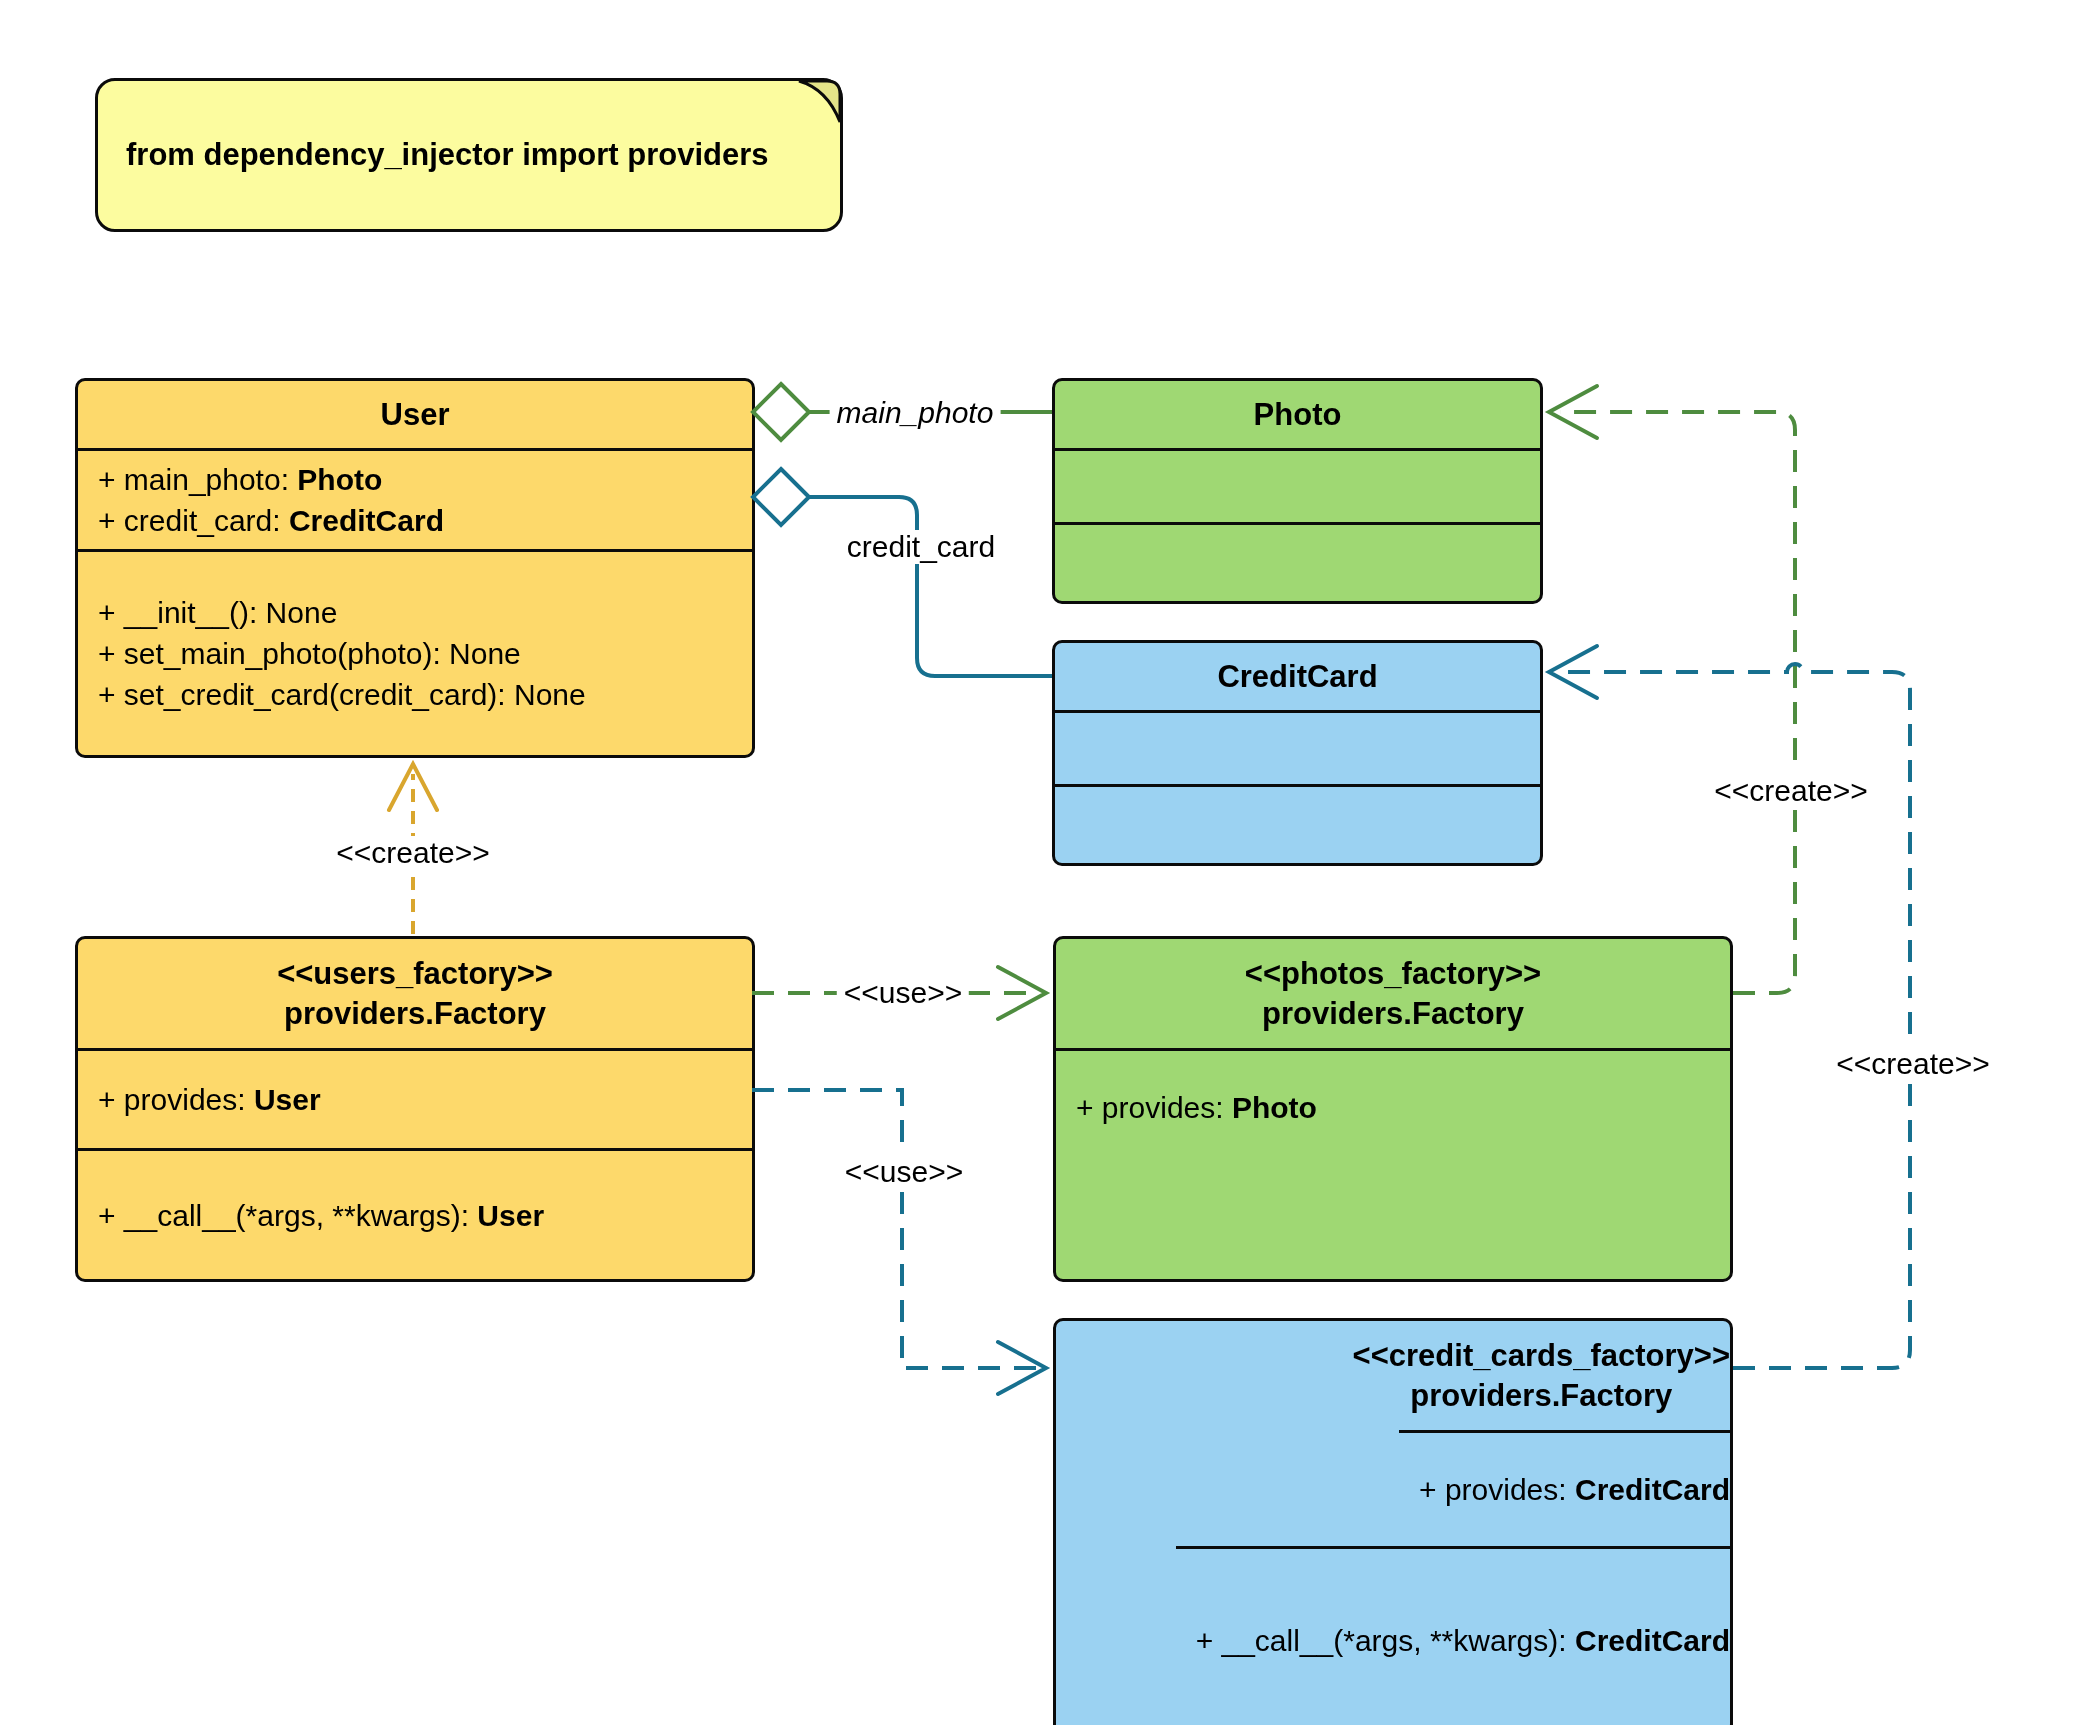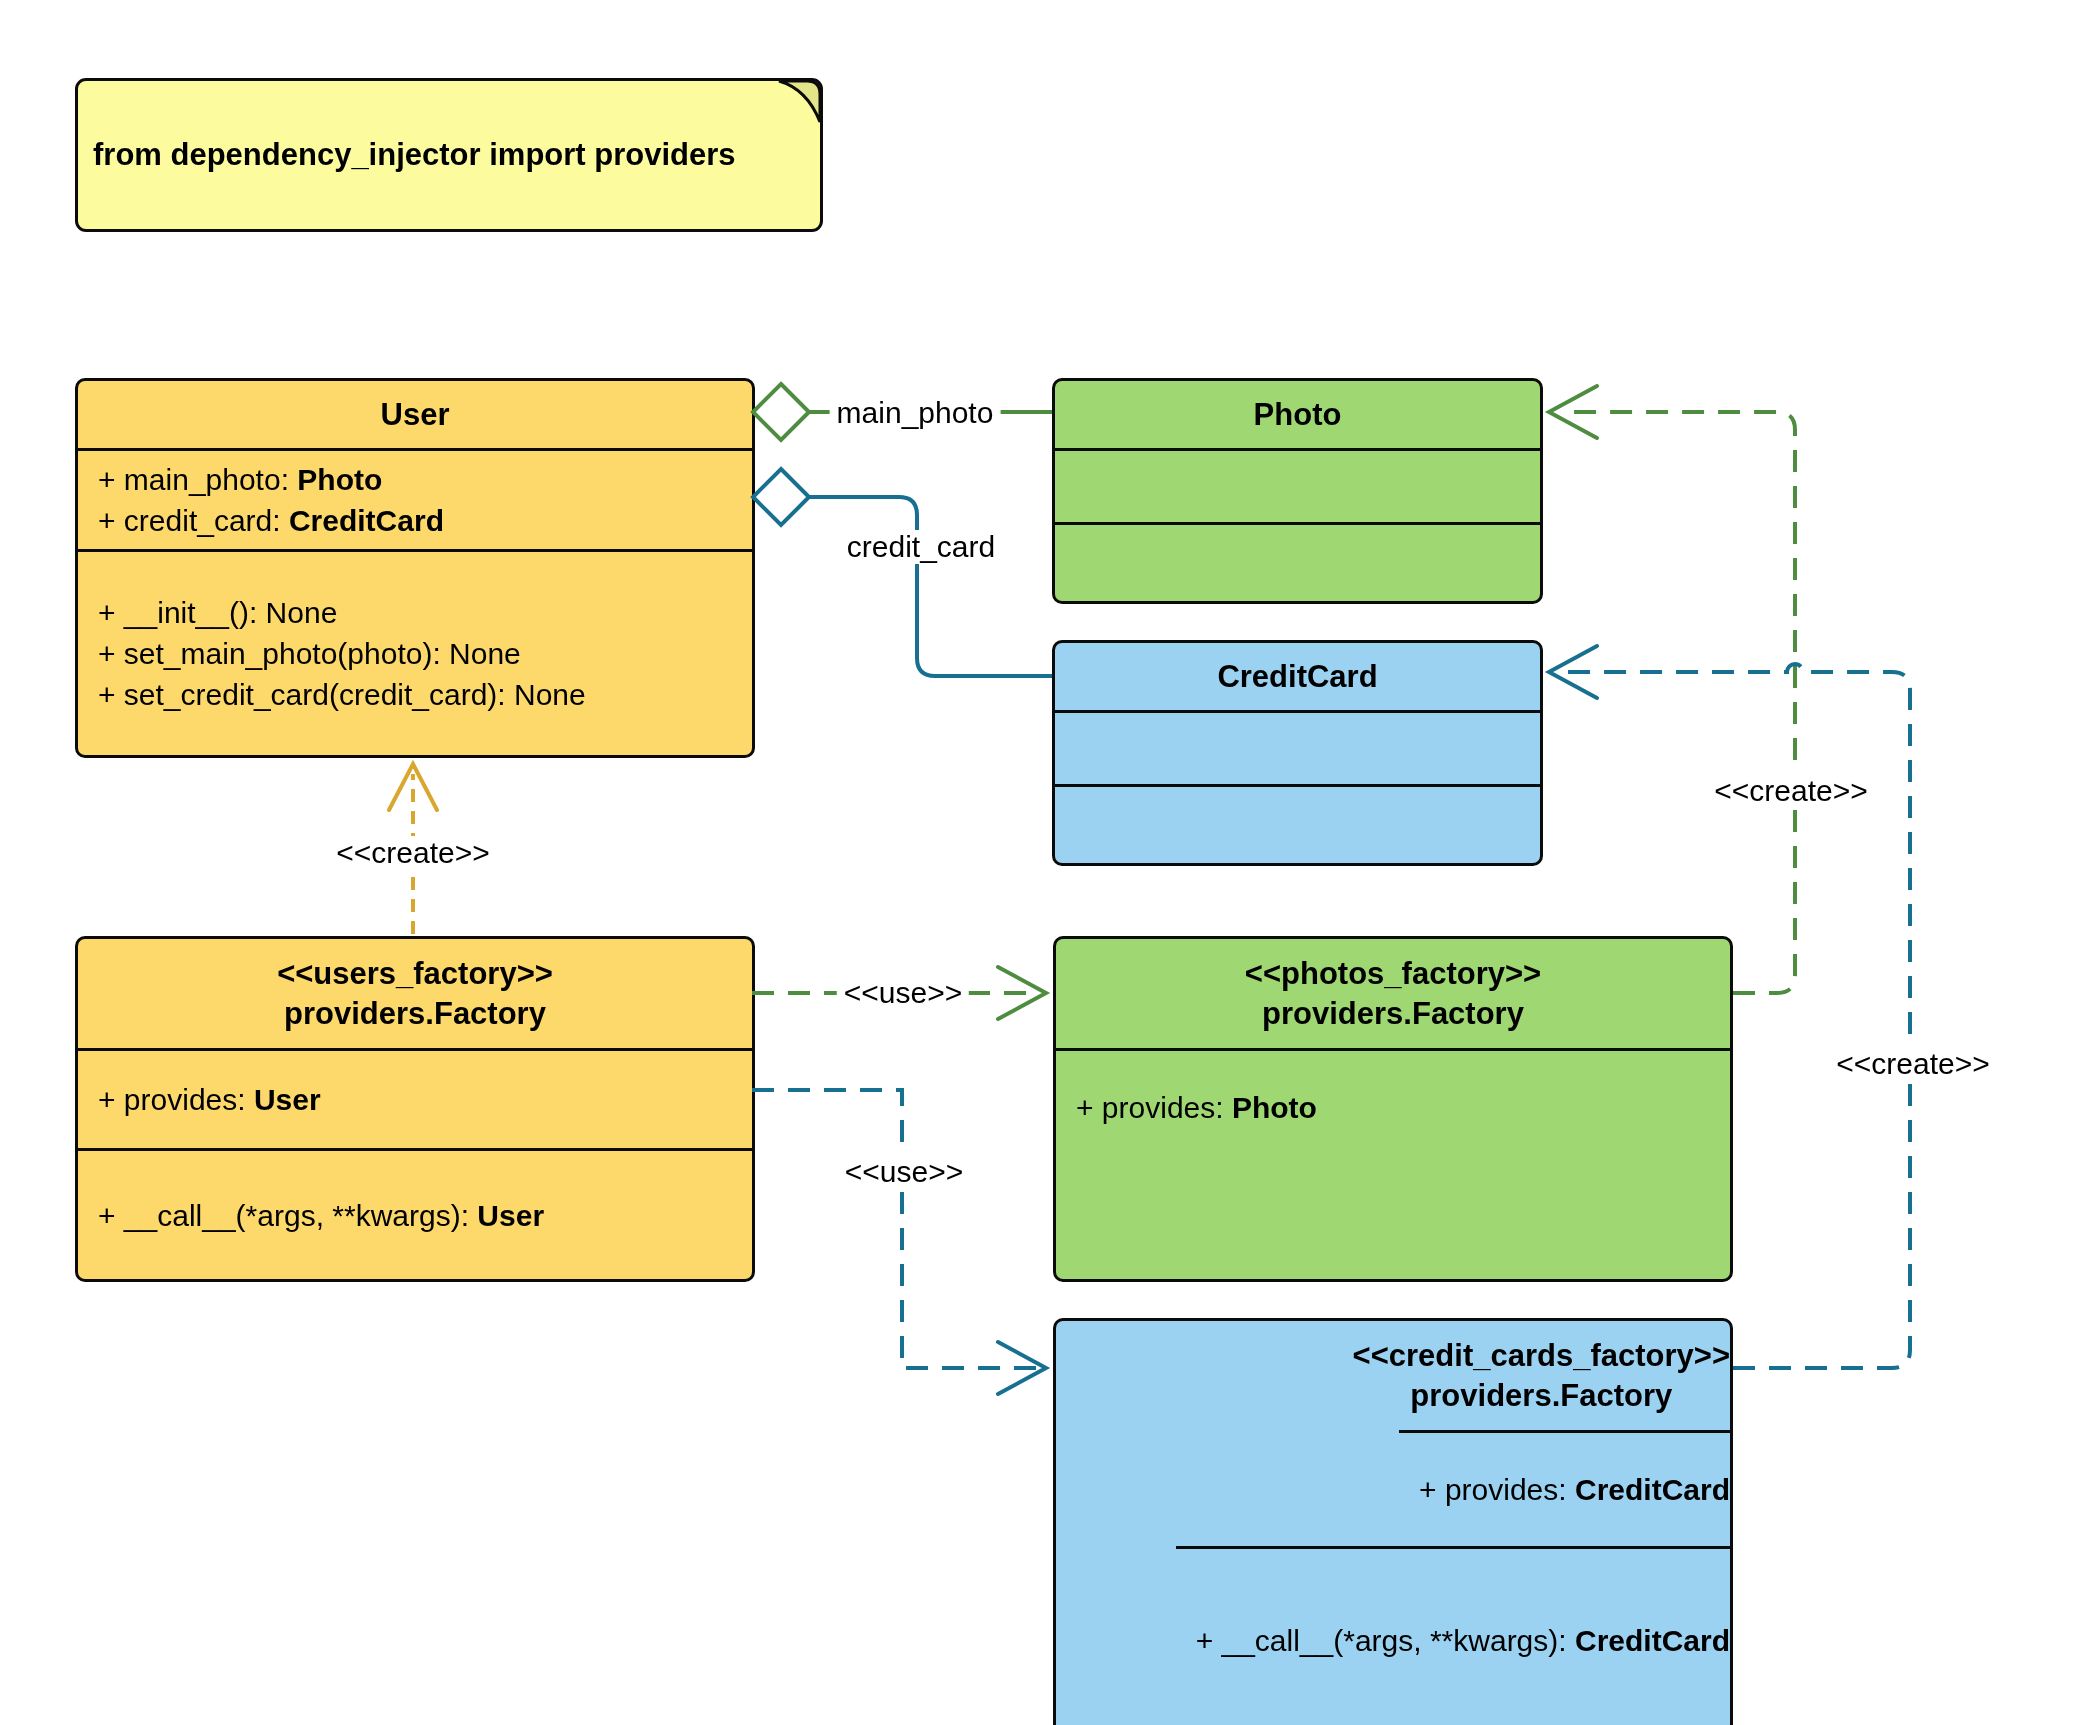--- a/index.html
+++ b/index.html
@@ -6,23 +6,23 @@
     --ink:#0b0b0b;
   }
   html,body{margin:0;padding:0;background:#ffffff;}
   #canvas{
     position:relative;width:2074px;height:1725px;background:#ffffff;overflow:hidden;
     font-family:"Liberation Sans", sans-serif;color:#000;
   }
   
   .note{
     position:absolute;background:var(--note-fill);
-    border:3px solid var(--ink);border-radius:11px;
+    border:3px solid var(--ink);border-radius:20px;
     display:flex;align-items:center;
-    font-size:31px;font-weight:bold;padding-left:15px;box-sizing:border-box;
+    font-size:31px;font-weight:bold;padding-left:28px;box-sizing:border-box;margin-left:20px;
   }
   .note-fold{position:absolute;top:-3px;right:-3px;width:52px;height:52px;}
   
   .uml-box{
     position:absolute;border:3px solid var(--ink);border-radius:10px;
     box-sizing:border-box;display:flex;flex-direction:column;overflow:hidden;
   }
   .fill-yellow{background:var(--box-yellow);}
   .fill-green{background:var(--box-green);}
   .fill-blue{background:var(--box-blue);}
@@ -164,21 +164,21 @@
       <path class="dashed st-green" d="M 1733 993 H 1777 Q 1795 993 1795 975 V 430 Q 1795 412 1777 412 H 1560"></path>
       <path class="arrow st-green" d="M 1597 386 L 1549 412 L 1597 438"></path>
     </g>
 
     <g>
       <path class="dashed st-teal" d="M 1733 1368 H 1892 Q 1910 1368 1910 1350 V 690 Q 1910 672 1892 672 H 1803 A 8 8 0 0 0 1787 672 H 1560"></path>
       <path class="arrow st-teal" d="M 1597 646 L 1549 672 L 1597 698"></path>
     </g>
   </svg>
 
-  <div class="edge-label" style="left:915px;top:413px;">main_photo</div>
+  <div class="edge-label" style="left:915px;top:413px;font-style:italic;">main_photo</div>
   <div class="edge-label" style="left:921px;top:547px;">credit_card</div>
   <div class="edge-label" style="left:413px;top:853px;">&lt;&lt;create&gt;&gt;</div>
   <div class="edge-label" style="left:903px;top:993px;">&lt;&lt;use&gt;&gt;</div>
   <div class="edge-label" style="left:904px;top:1172px;">&lt;&lt;use&gt;&gt;</div>
   <div class="edge-label" style="left:1791px;top:791px;">&lt;&lt;create&gt;&gt;</div>
   <div class="edge-label" style="left:1913px;top:1064px;">&lt;&lt;create&gt;&gt;</div>
 
 </div>
 
 </body></html>

